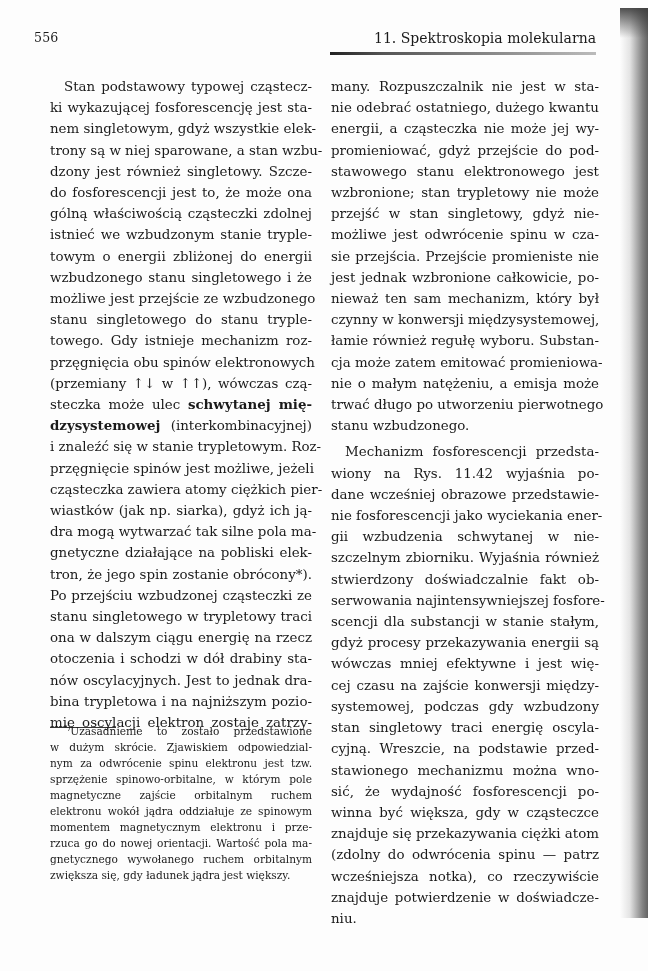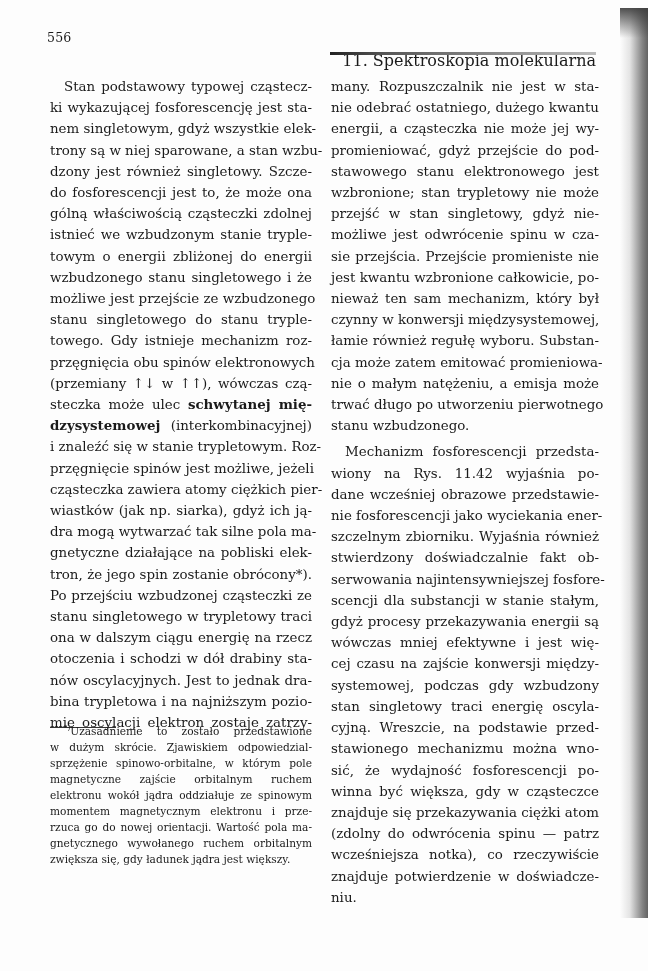--- a/index.html
+++ b/index.html
@@ -19,27 +19,26 @@
     background: linear-gradient(to right, rgba(255,255,255,0) 0%, rgba(180,180,180,0.35) 35%, rgba(110,110,110,0.85) 80%, rgba(90,90,90,0.95) 100%);
   }
   .edge-shadow-top {
     position: absolute; top: 8px; right: 0; width: 28px; height: 30px;
     background: linear-gradient(to bottom, rgba(60,60,60,0.9), rgba(60,60,60,0));
   }
   .header {
     position: absolute; top: 30px; left: 30px; width: 566px; height: 20px;
   }
   .page-number {
-    position: absolute; left: 17px; top: 0;
+    position: absolute; left: 4px; top: 0;
     font-size: 12.5px; letter-spacing: 0.2px;
   }
   .running-title {
     position: absolute; right: 0; top: 0;
-    font-size: 16px;
-    margin-top: 21px;
+    font-size: 14px;
   }
   .header-rule {
     position: absolute; top: 52px; left: 330px; width: 266px; height: 3px;
     background: linear-gradient(to right, #222 0%, #555 20%, #888 60%, #bbb 100%);
   }
   .col {
     position: absolute; top: 76px;
     font-size: 13.4px; line-height: 21.2px;
     text-align: justify; hyphens: none;
   }
@@ -103,52 +102,54 @@
     <span class="line">otoczenia i schodzi w dół drabiny sta-</span>
     <span class="line">nów oscylacyjnych. Jest to jednak dra-</span>
     <span class="line">bina trypletowa i na najniższym pozio-</span>
     <span class="line">mie oscylacji elektron zostaje zatrzy-</span>
   </div>
 
   <div class="footnote-rule"></div>
   <div class="footnote">
     <span class="line indent"><sup style="font-size:7px;">*)</sup><span>Uzasadnienie to zostało przedstawione</span></span>
     <span class="line">w dużym skrócie. Zjawiskiem odpowiedzial-</span>
+    <span class="line">nym za odwrócenie spinu elektronu jest tzw.</span>
     <span class="line">sprzężenie spinowo-orbitalne, w którym pole</span>
     <span class="line">magnetyczne zajście orbitalnym ruchem</span>
     <span class="line">elektronu wokół jądra oddziałuje ze spinowym</span>
     <span class="line">momentem magnetycznym elektronu i prze-</span>
     <span class="line">rzuca go do nowej orientacji. Wartość pola ma-</span>
     <span class="line">gnetycznego wywołanego ruchem orbitalnym</span>
     <span class="line last">zwiększa się, gdy ładunek jądra jest większy.</span>
   </div>
 
   <div class="col col-right">
     <span class="line">many. Rozpuszczalnik nie jest w sta-</span>
     <span class="line">nie odebrać ostatniego, dużego kwantu</span>
     <span class="line">energii, a cząsteczka nie może jej wy-</span>
     <span class="line">promieniować, gdyż przejście do pod-</span>
     <span class="line">stawowego stanu elektronowego jest</span>
     <span class="line">wzbronione; stan trypletowy nie może</span>
     <span class="line">przejść w stan singletowy, gdyż nie-</span>
     <span class="line">możliwe jest odwrócenie spinu w cza-</span>
     <span class="line">sie przejścia. Przejście promieniste nie</span>
-    <span class="line">jest kwantu wzbronione całkowicie, po-</span>
+    <span class="line">jest jednak wzbronione całkowicie, po-</span>
     <span class="line">nieważ ten sam mechanizm, który był</span>
     <span class="line">czynny w konwersji międzysystemowej,</span>
     <span class="line">łamie również regułę wyboru. Substan-</span>
     <span class="line">cja może zatem emitować promieniowa-</span>
     <span class="line">nie o małym natężeniu, a emisja może</span>
     <span class="line">trwać długo po utworzeniu pierwotnego</span>
     <span class="line last">stanu wzbudzonego.</span>
     <div class="para-gap"></div>
     <span class="line indent">Mechanizm fosforescencji przedsta-</span>
     <span class="line">wiony na Rys. 11.42 wyjaśnia po-</span>
     <span class="line">dane wcześniej obrazowe przedstawie-</span>
     <span class="line">nie fosforescencji jako wyciekania ener-</span>
+    <span class="line">gii wzbudzenia schwytanej w nie-</span>
     <span class="line">szczelnym zbiorniku. Wyjaśnia również</span>
     <span class="line">stwierdzony doświadczalnie fakt ob-</span>
     <span class="line">serwowania najintensywniejszej fosfore-</span>
     <span class="line">scencji dla substancji w stanie stałym,</span>
     <span class="line">gdyż procesy przekazywania energii są</span>
     <span class="line">wówczas mniej efektywne i jest wię-</span>
     <span class="line">cej czasu na zajście konwersji między-</span>
     <span class="line">systemowej, podczas gdy wzbudzony</span>
     <span class="line">stan singletowy traci energię oscyla-</span>
     <span class="line">cyjną. Wreszcie, na podstawie przed-</span>

